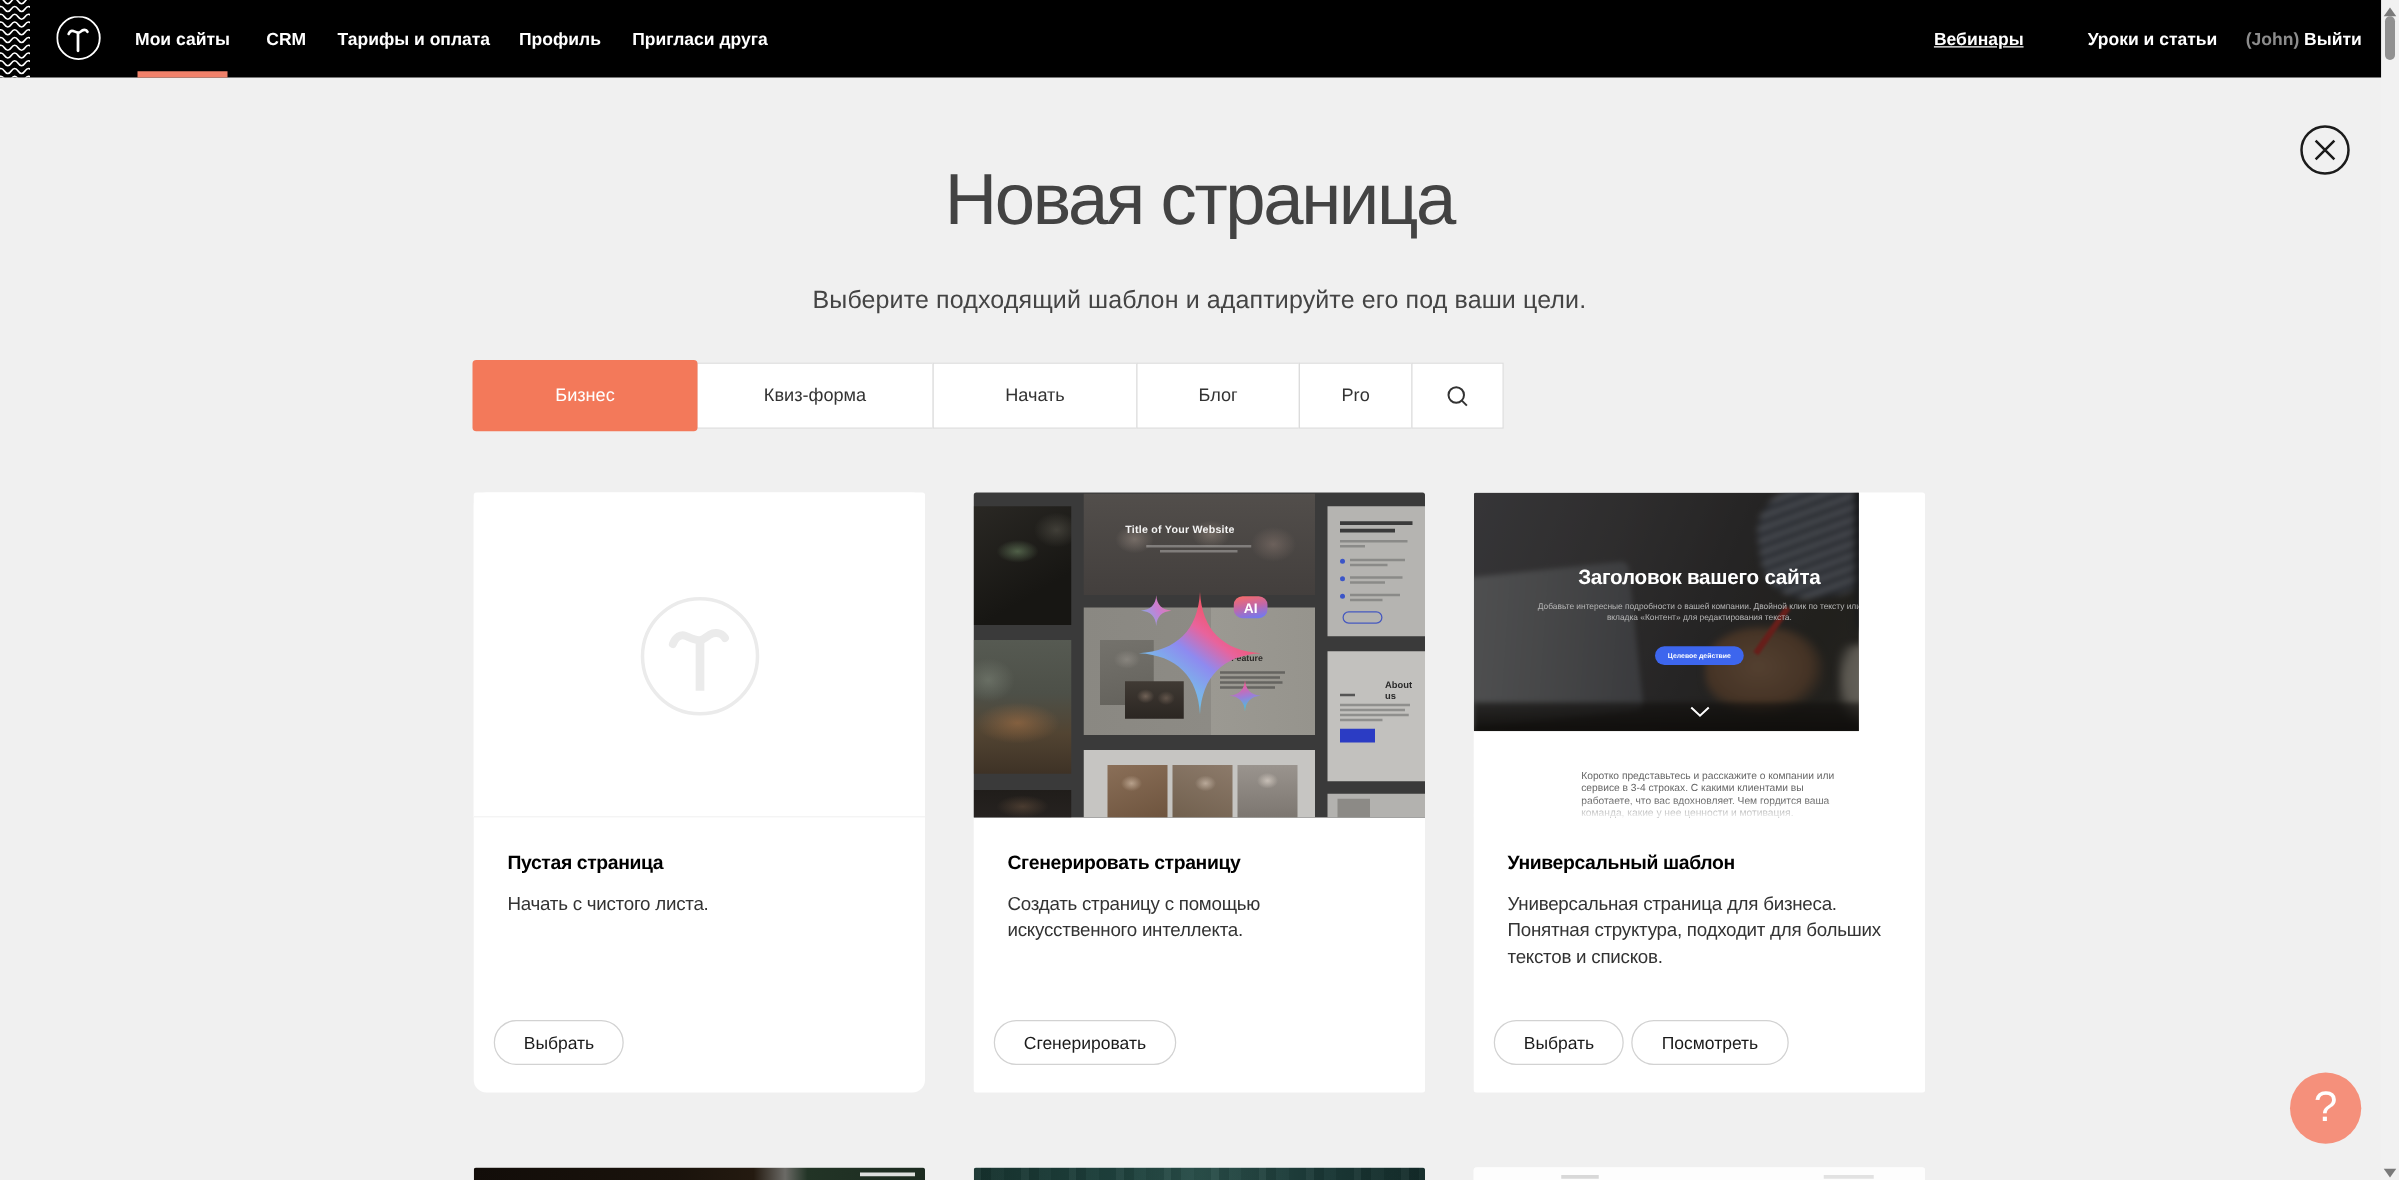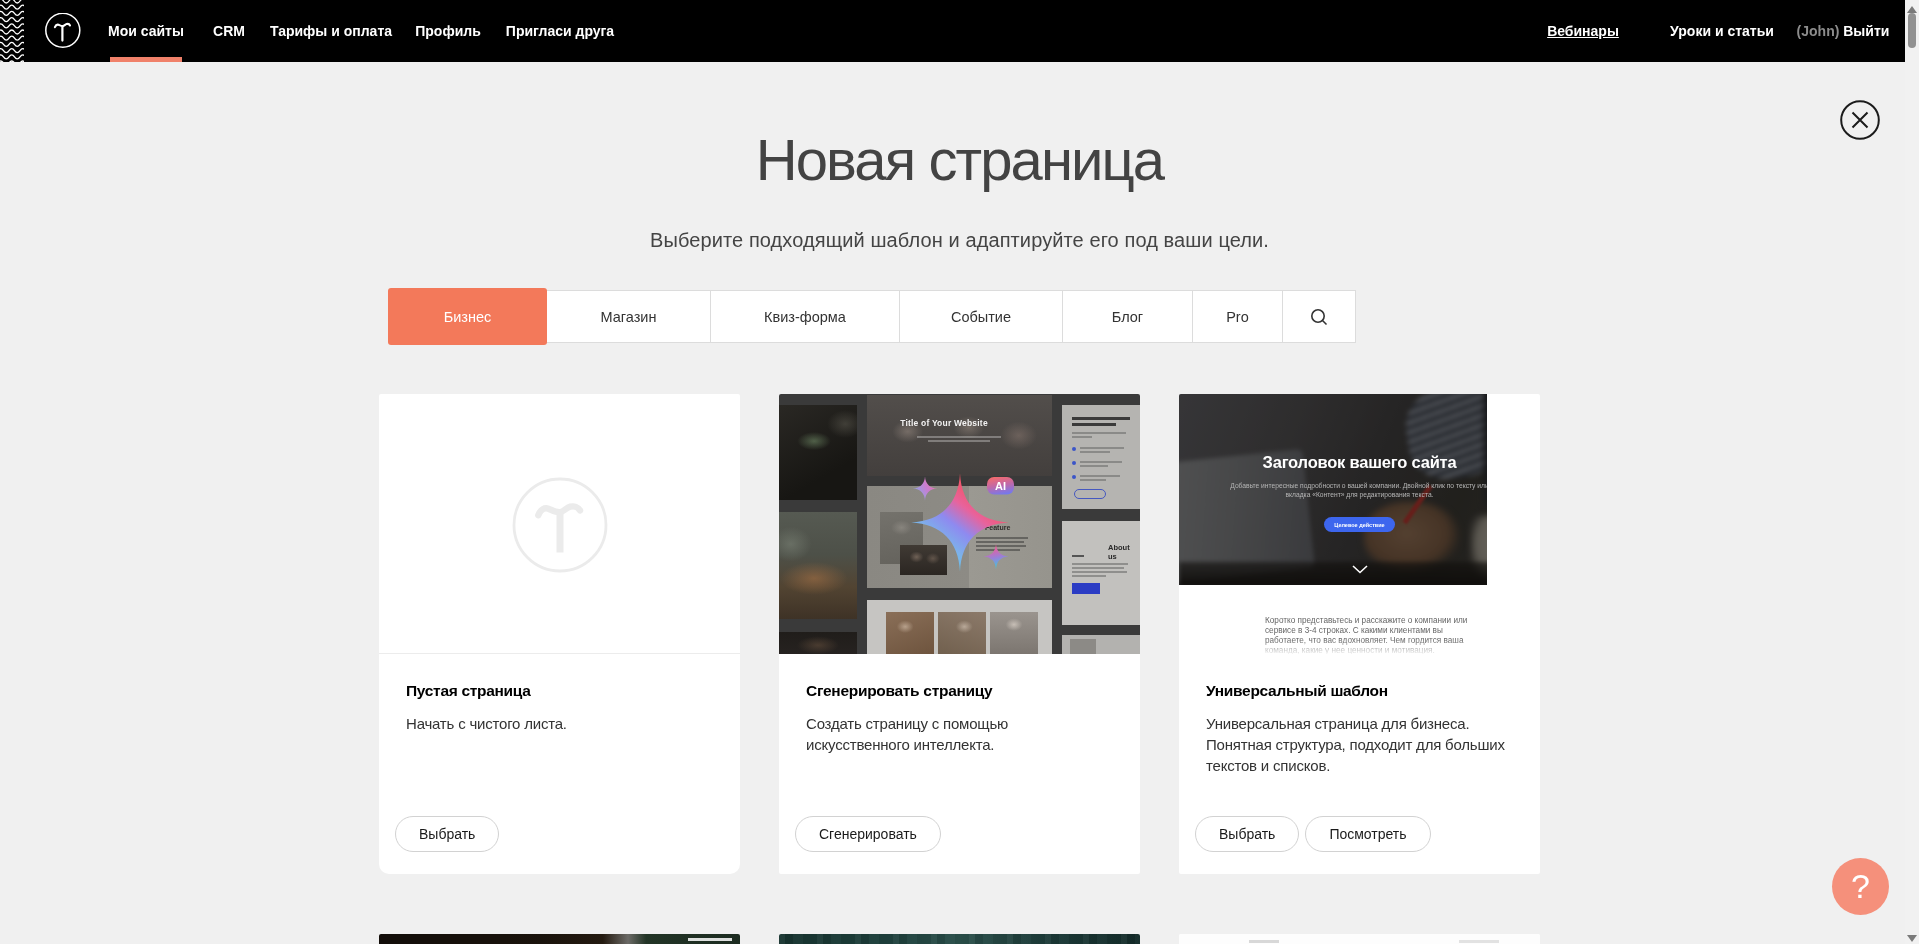--- a/index.html
+++ b/index.html
@@ -19,21 +19,21 @@
 
 #h1 { position:absolute; left:0; top:126px; width:1919px; text-align:center;
   font-size:58px; font-weight:normal; color:#434343; letter-spacing:-1.9px; }
 #sub { position:absolute; left:0; top:229px; width:1919px; text-align:center;
   font-size:20px; color:#444; letter-spacing:0.1px; }
 
 
 #tabs { position:absolute; left:378px; top:288px; height:57px; display:flex; align-items:center; }
 .tab { height:53px; background:#fff; border:1px solid #dcdcdc; margin-left:-1px;
   display:flex; align-items:center; justify-content:center; font-size:14.5px; color:#333; }
-#tab-active { width:159px; height:57px; background:#f3795a; border:none; margin-left:10px;
+#tab-active { width:180px; height:57px; background:#f3795a; border:none; margin-left:0;
   color:#fff; border-radius:3px; z-index:2; position:relative; }
 
 
 .card { position:absolute; width:361px; height:480px; background:#fff; border-radius:2px; }
 .cimg { position:relative; width:361px; height:260px; overflow:hidden; border-radius:2px 2px 0 0; }
 .ctitle { position:absolute; left:27px; top:288px; font-size:15.5px; font-weight:bold; color:#000; letter-spacing:-0.3px; }
 .cdesc { position:absolute; left:27px; top:319px; width:330px; font-size:15px; line-height:21px; color:#333; letter-spacing:-0.2px; }
 .cbtns { position:absolute; left:16px; top:422px; display:flex; gap:6px; }
 .btn { height:36px; border:1px solid #d2d2d2; border-radius:18px; background:#fff;
   display:flex; align-items:center; padding:0 23px; font-size:14px; color:#1a1a1a; white-space:nowrap; }
@@ -95,23 +95,22 @@
     <div class="nitem" style="left:1722px;">Уроки и статьи</div>
     <div class="nitem" style="left:1843px;"><span class="gray">(John)</span> Выйти</div>
     <div id="underline"></div>
   </div>
 
   <div id="h1">Новая страница</div>
   <div id="sub">Выберите подходящий шаблон и адаптируйте его под ваши цели.</div>
 
   <div id="tabs">
     <div class="tab" id="tab-active">Бизнес</div>
-    <div class="tab" style="width:165px;">Магазин</div>
     <div class="tab" style="width:190px;">Квиз-форма</div>
-    <div class="tab" style="width:164px;">Событие</div>
+    <div class="tab" style="width:164px;">Начать</div>
     <div class="tab" style="width:131px;">Блог</div>
     <div class="tab" style="width:91px;">Pro</div>
     <div class="tab" style="width:74px;">
       <svg width="20" height="20" viewBox="0 0 20 20">
           <circle cx="9" cy="9" r="6.2" fill="none" stroke="#333" stroke-width="1.6"></circle>
           <path d="M 13.5 13.5 L 17.5 17.5" stroke="#333" stroke-width="1.6"></path>
         </svg>
     </div>
   </div>
 

